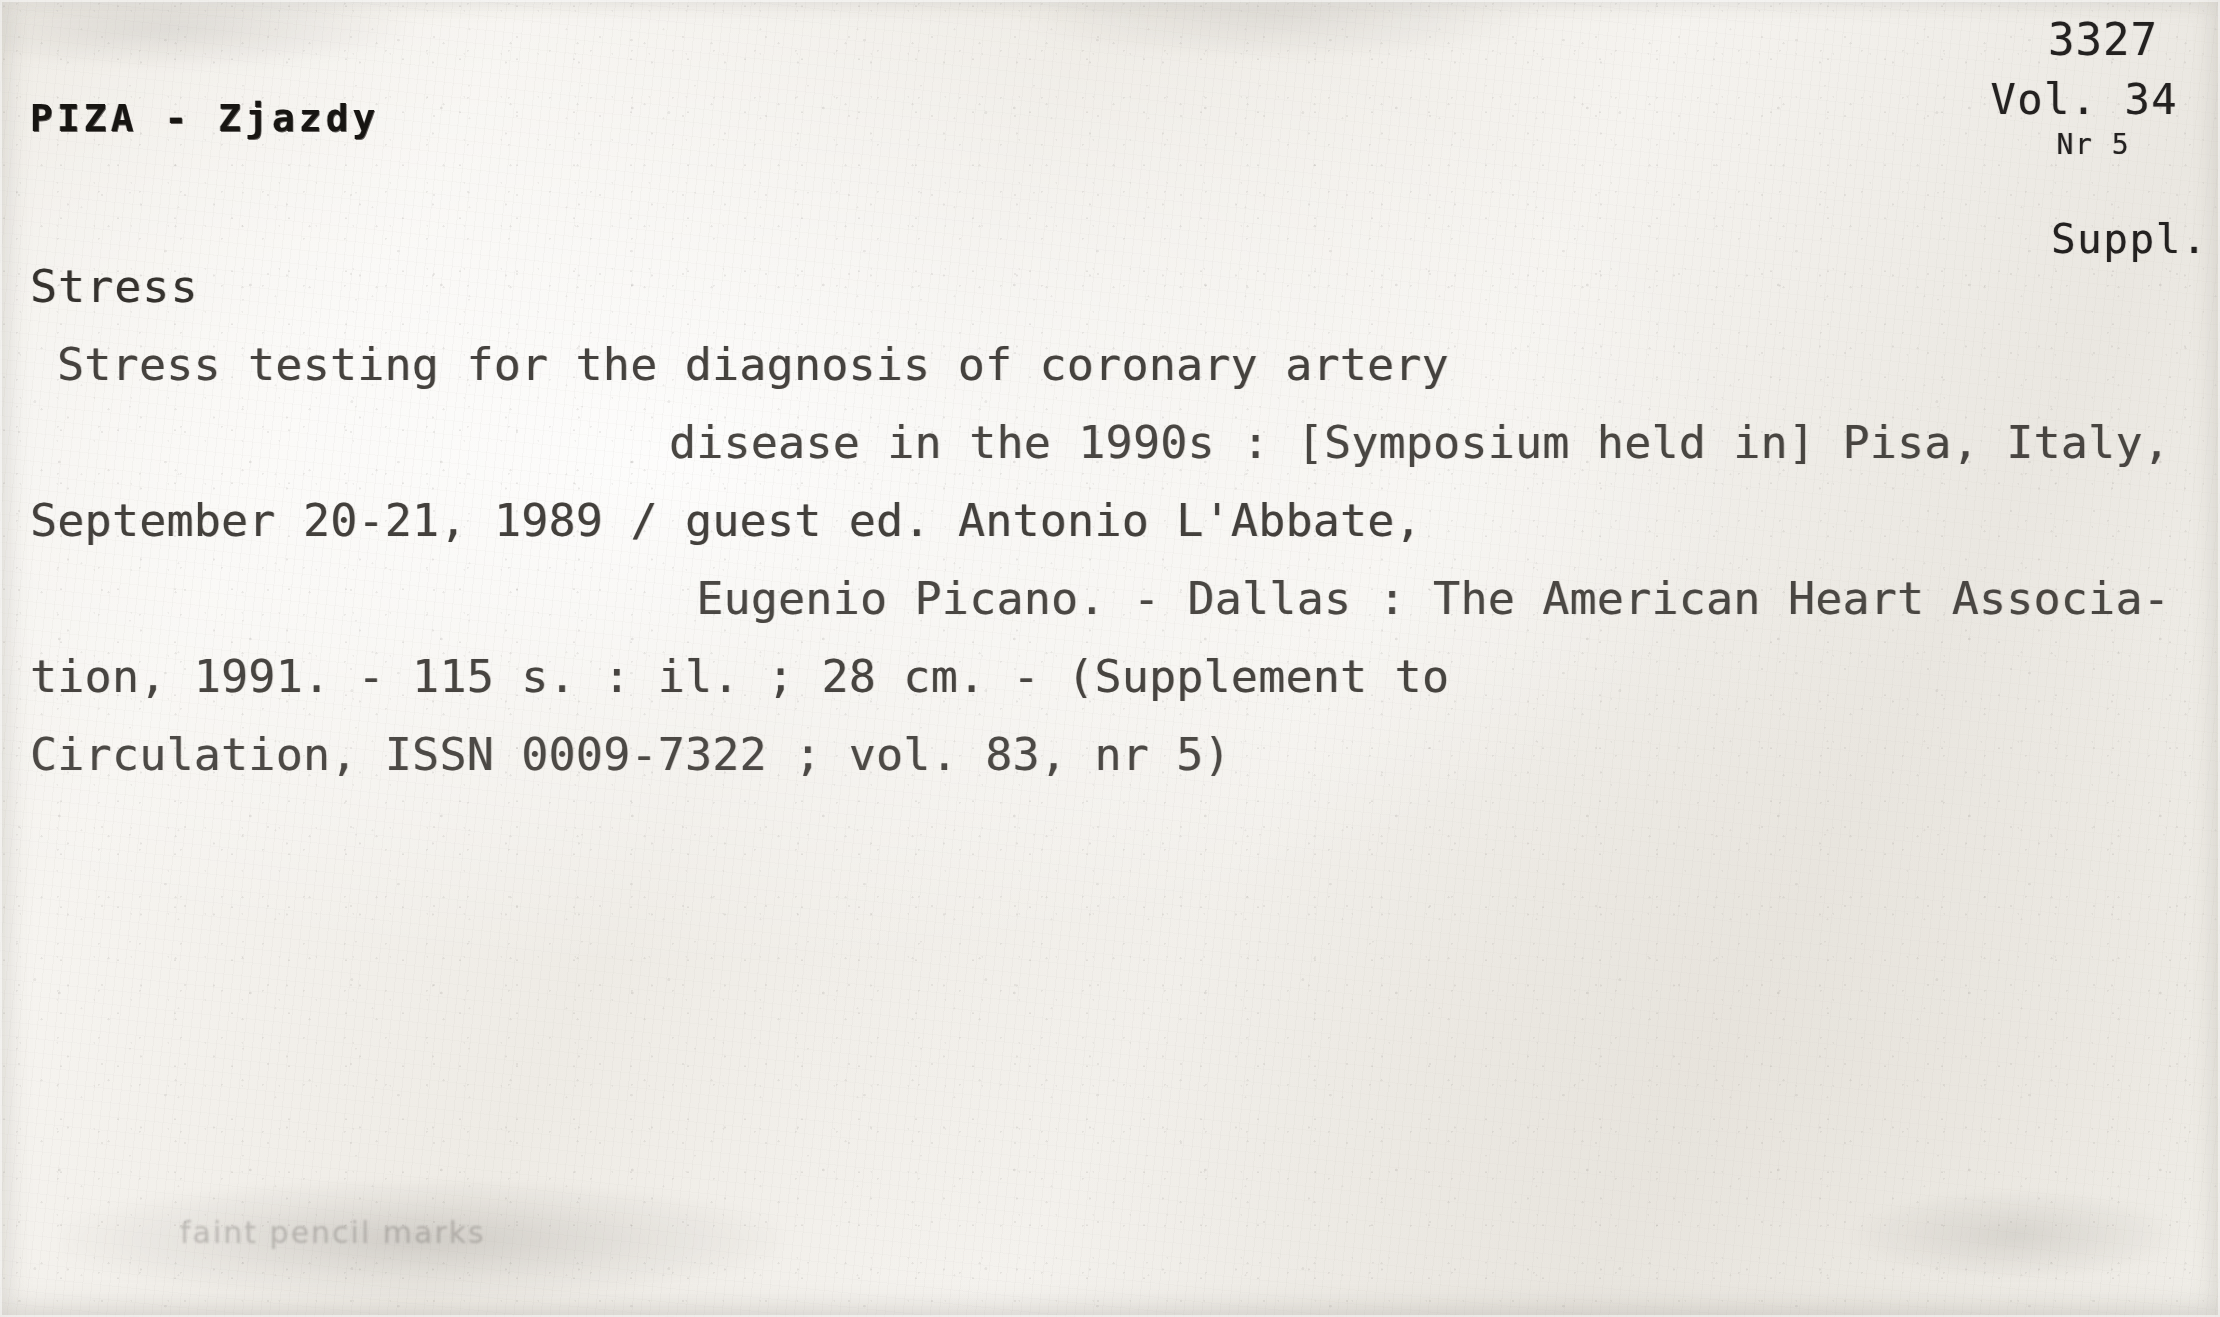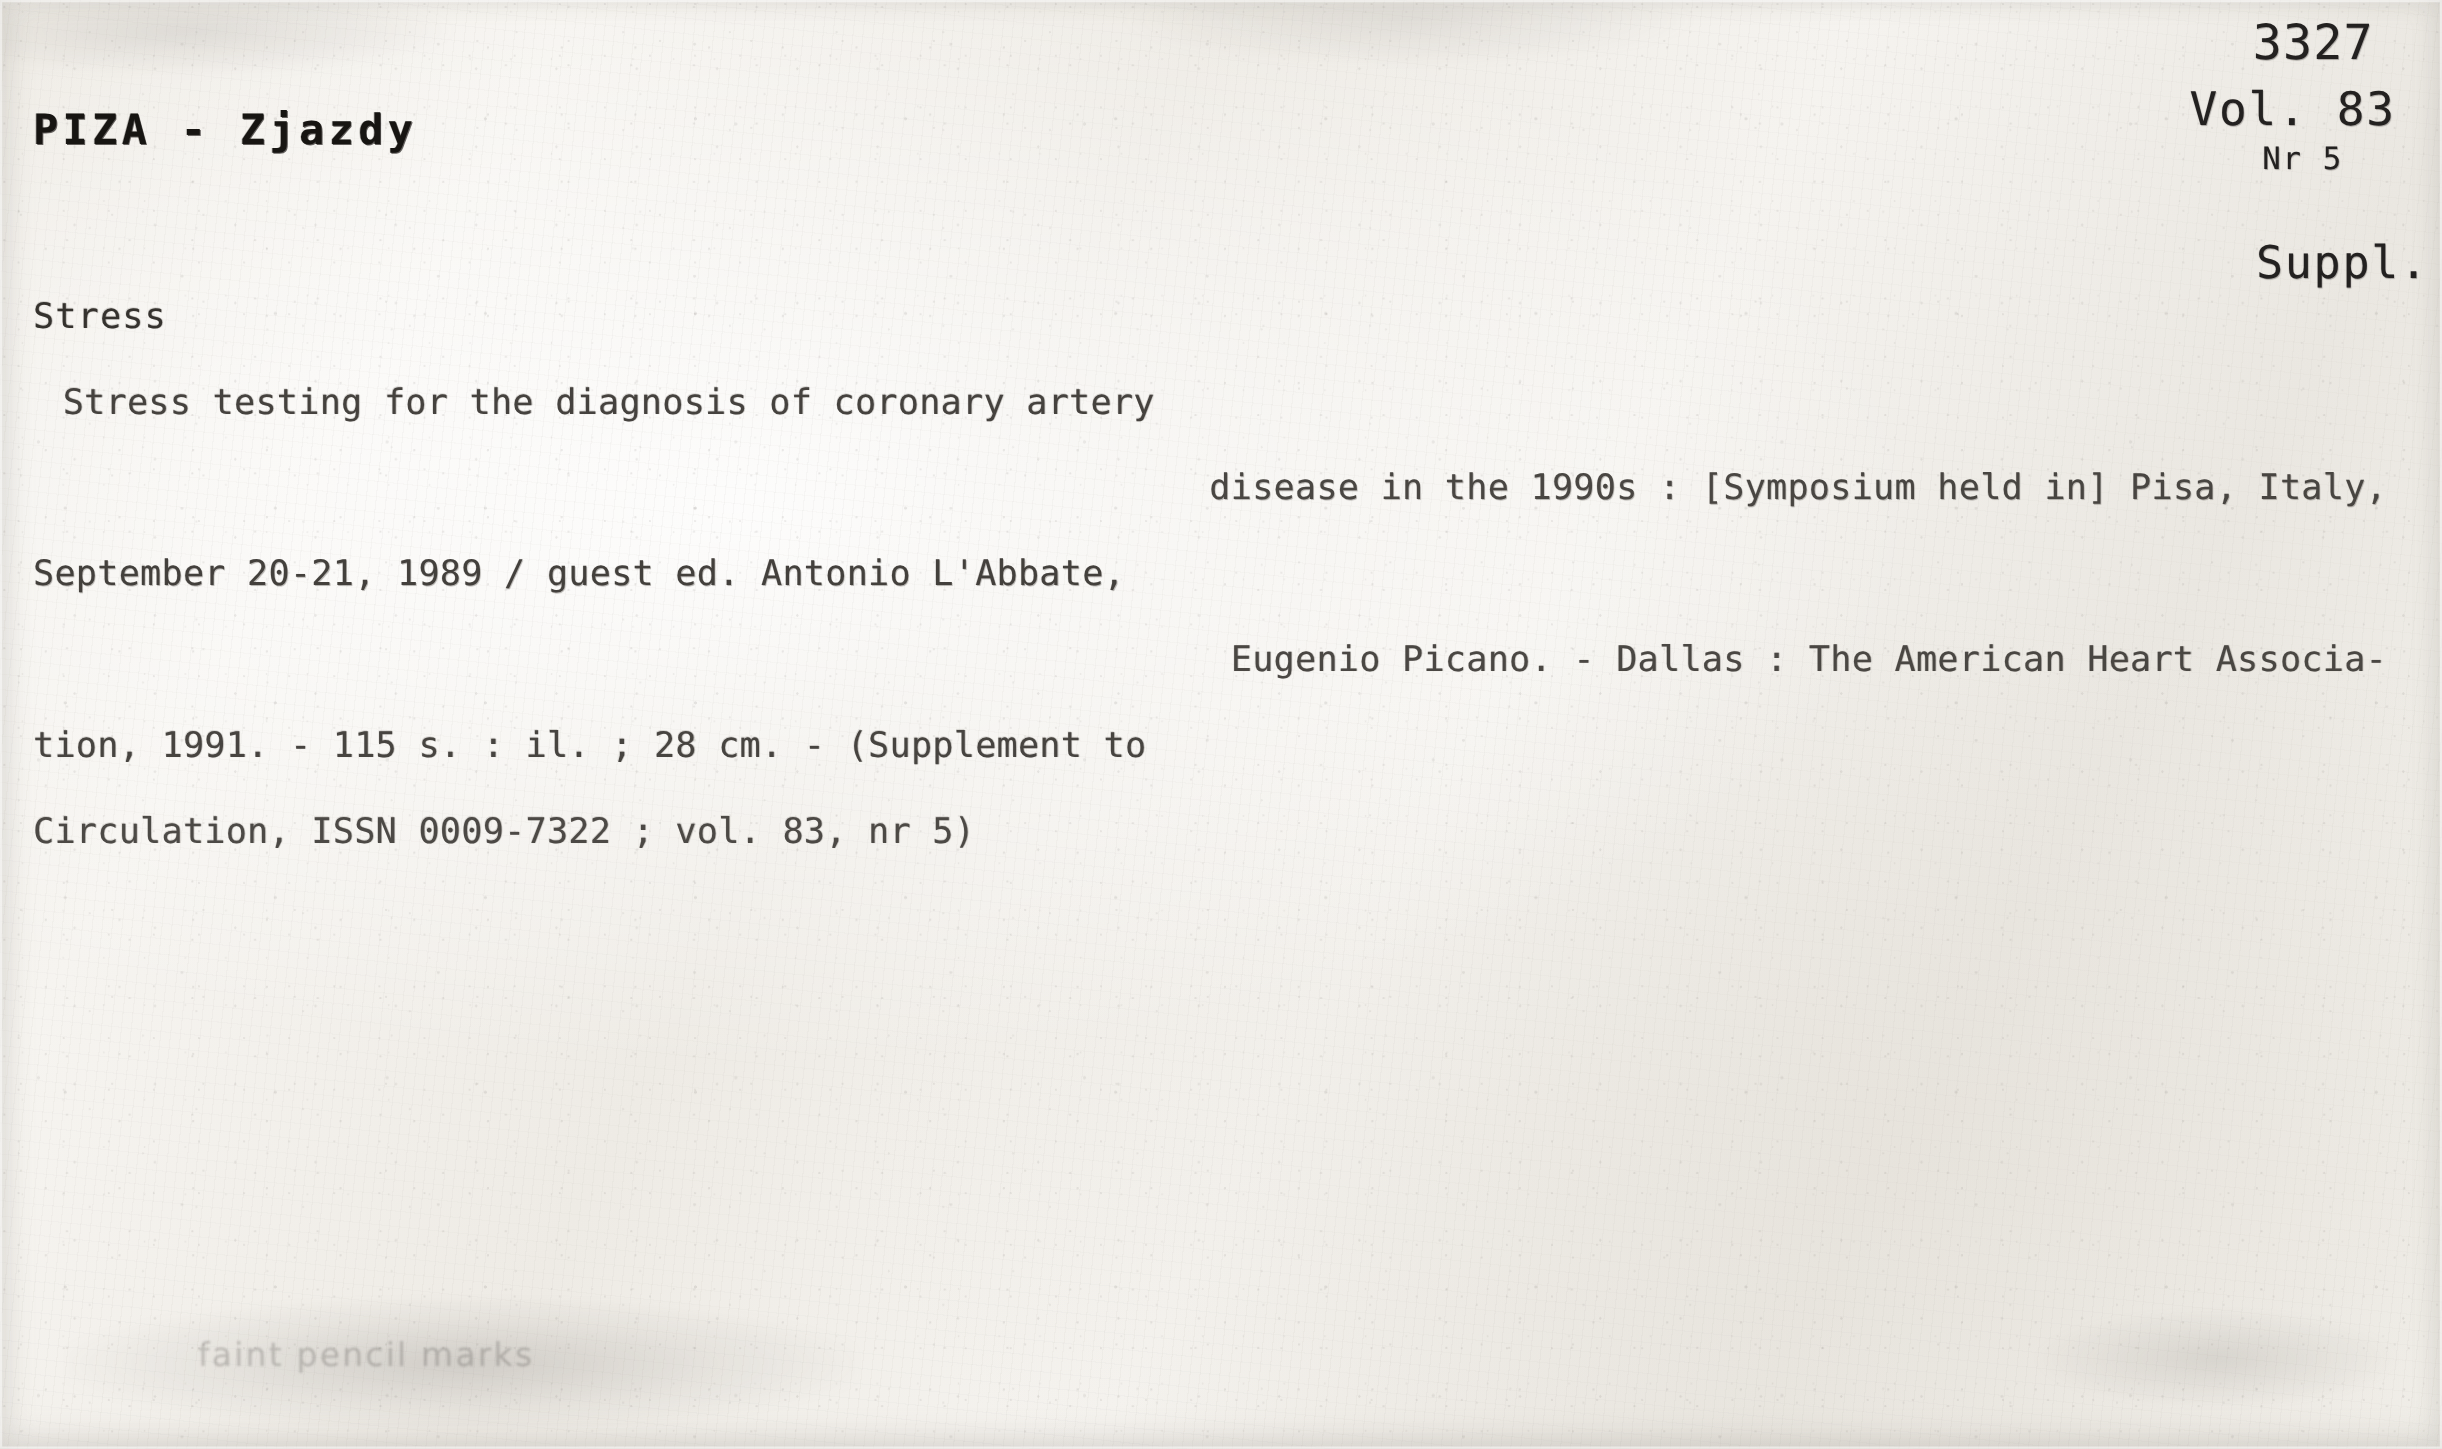--- a/index.html
+++ b/index.html
@@ -155,21 +155,21 @@
 
   
   #body-block {
     position: absolute;
     left: 30px;
     top: 248px;
     width: 2140px;
   }
   .body-line {
     font-family: "DejaVu Sans Mono", monospace;
-    font-size: 32px;
+    font-size: 45px;
     line-height: 78px;
     color: #403d39;
     white-space: pre;
     letter-spacing: 0.2px;
     text-shadow:
       0.7px 0.4px 0.7px rgba(80,76,72,0.42),
       -0.5px -0.3px 0.6px rgba(100,96,92,0.20);
   }
   .body-line.first {
     color: #35322e;
@@ -206,21 +206,21 @@
   <div class="noise streaks"></div>
 
   <div class="smudge sm3"></div>
   <div class="smudge sm4"></div>
   <div class="smudge sm1"></div>
   <div class="smudge sm2"></div>
 
   <div id="heading" class="typed">PIZA - Zjazdy</div>
 
   <div id="shelfmark" class="typed">3327</div>
-  <div id="volume" class="typed">Vol. 83</div>
+  <div id="volume" class="typed">Vol. 34</div>
   <div id="issue" class="typed">Nr 5</div>
   <div id="suppl" class="typed">Suppl.</div>
 
   <div id="body-block">
     <div class="body-line first">Stress</div>
     <div class="body-line">Stress testing for the diagnosis of coronary artery</div>
     <div class="body-line">disease in the 1990s : [Symposium held in] Pisa, Italy,</div>
     <div class="body-line">September 20-21, 1989 / guest ed. Antonio L'Abbate,</div>
     <div class="body-line">Eugenio Picano. - Dallas : The American Heart Associa-</div>
     <div class="body-line">tion, 1991. - 115 s. : il. ; 28 cm. - (Supplement to</div>

